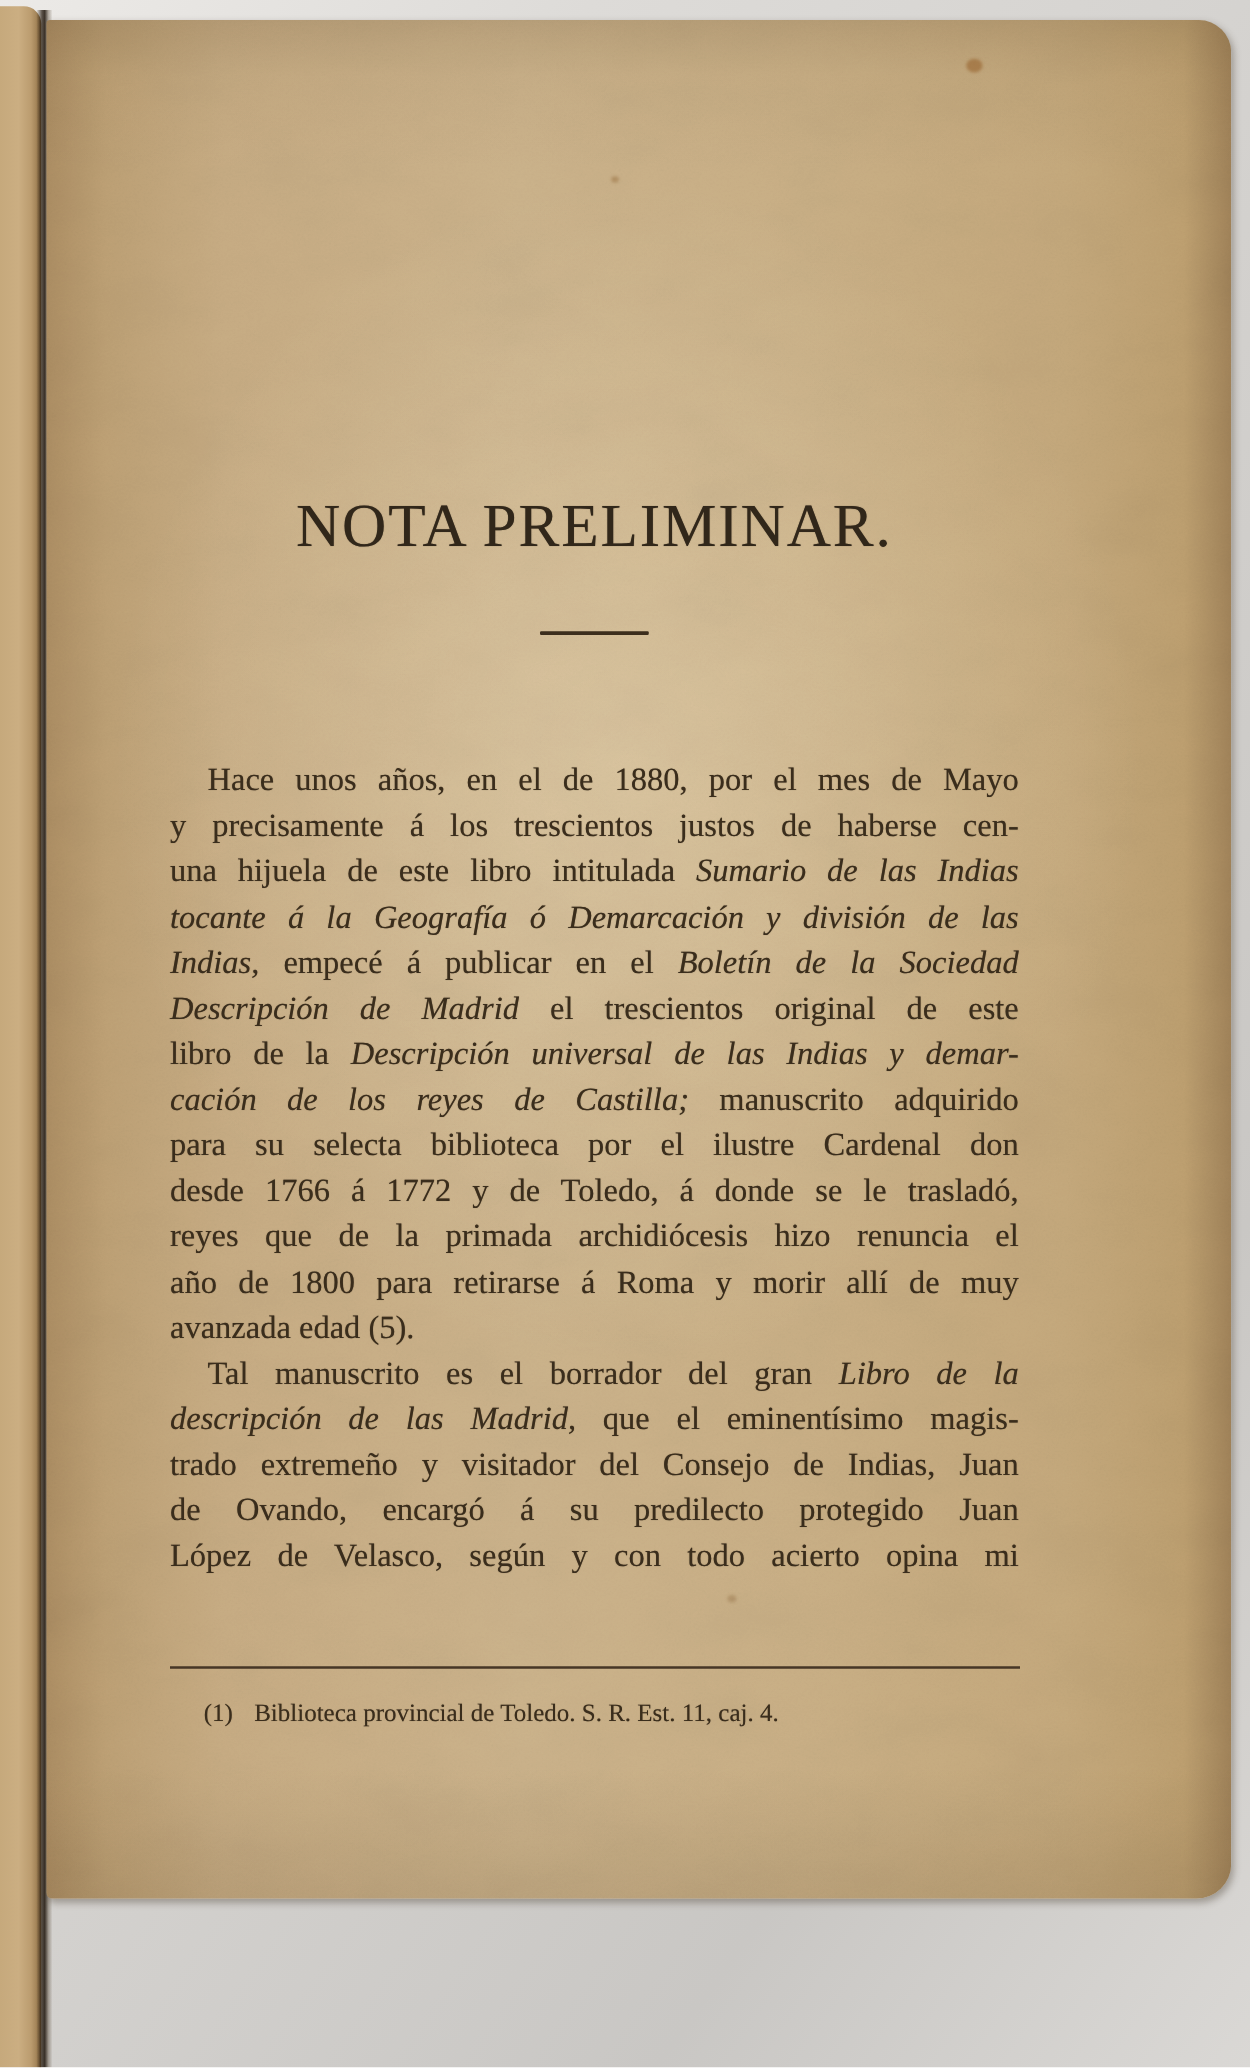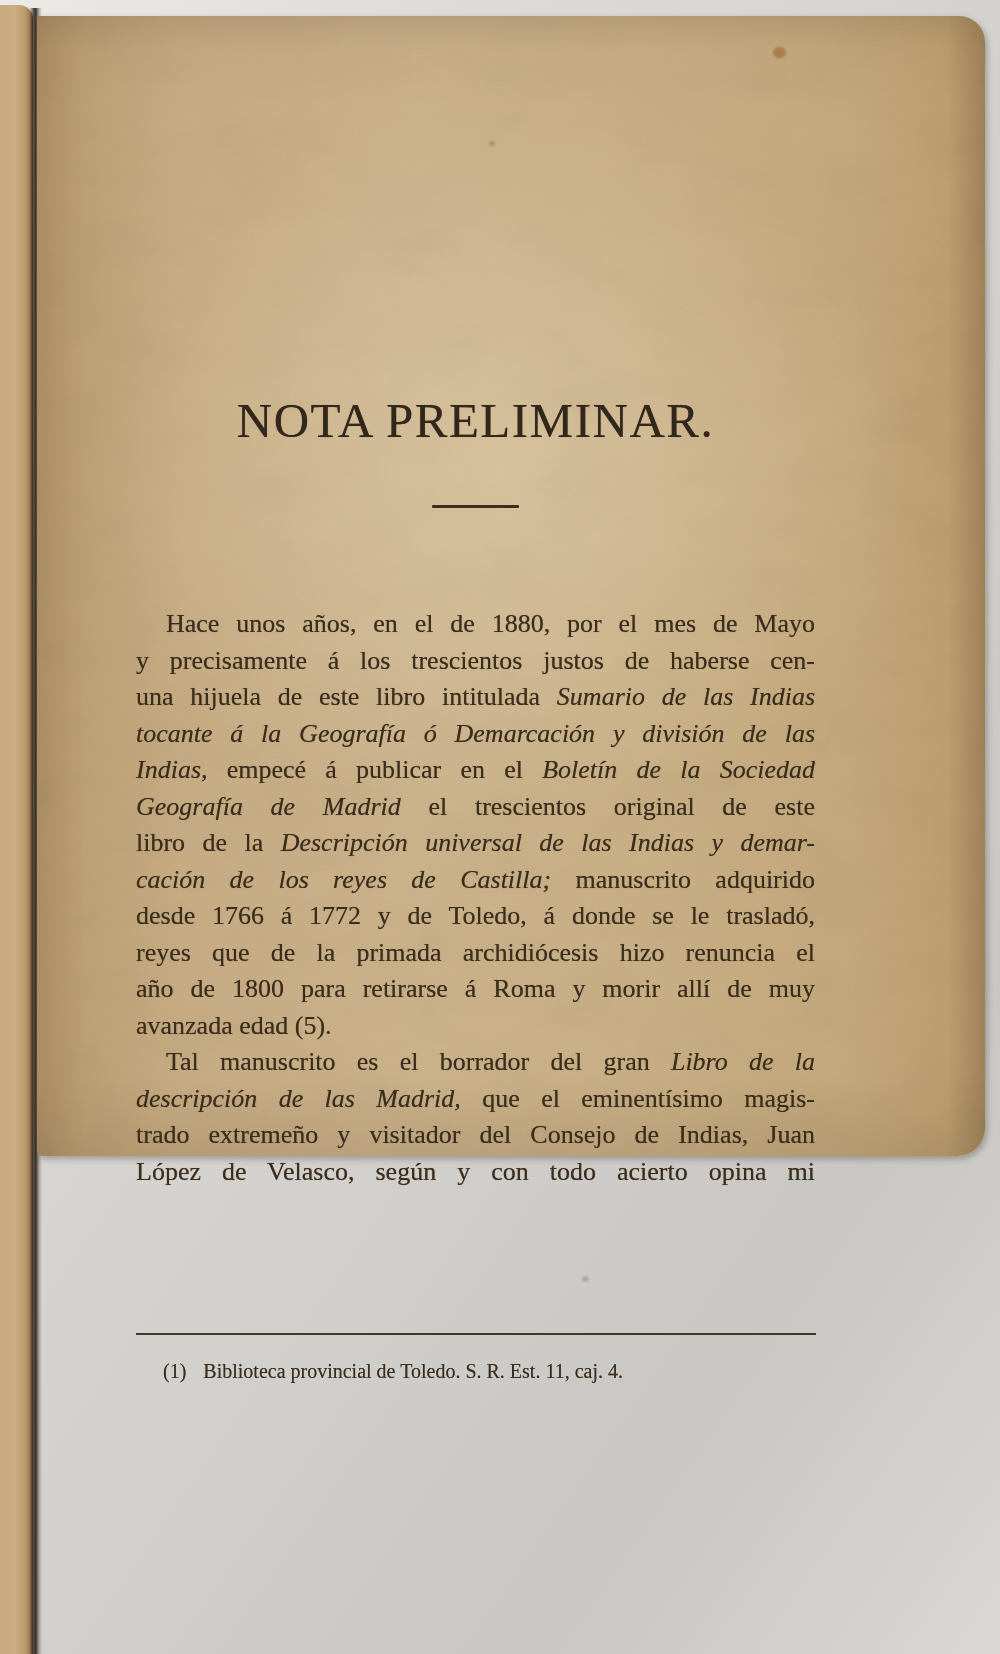--- a/index.html
+++ b/index.html
@@ -18,21 +18,21 @@
     border-top-right-radius: 14px;
     background: linear-gradient(to right, #c6a97c 0%, #cbae82 45%, #bb9c6f 75%, #997a4f 94%, #6f5433 100%);
   }
   
   .gutter {
     position: absolute; left: 29px; top: 8px; width: 13px; height: 1646px;
     background: linear-gradient(to right, rgba(35,24,12,0) 0%, rgba(35,24,12,0.72) 35%, rgba(30,20,10,0.85) 52%, rgba(62,45,24,0.35) 75%, rgba(62,45,24,0) 100%);
   }
   
   .page {
-    position: absolute; left: 37px; top: 16px; width: 948px; height: 1140px;
+    position: absolute; left: 37px; top: 16px; width: 948px; height: 1503px;
     border-radius: 3px 26px 28px 5px;
     background:
       radial-gradient(ellipse 58% 42% at 49% 40%, rgba(255,243,214,0.28), rgba(255,243,214,0) 75%),
       linear-gradient(to bottom, rgba(84,62,34,0.16) 0%, rgba(84,62,34,0.04) 3%, rgba(84,62,34,0) 8%, rgba(84,62,34,0) 93%, rgba(84,62,34,0.13) 100%),
       linear-gradient(to right, #ae8f64 0%, #bfa276 5%, #c9ae85 15%, #cdb48c 40%, #cbb187 64%, #c6aa7d 86%, #bfa171 96%, #a2845a 100%);
     box-shadow: 2px 3px 6px rgba(60,50,35,0.35);
   }
   .texture { position: absolute; inset: 0; width: 100%; height: 100%;
     mix-blend-mode: multiply; pointer-events: none; border-radius: inherit; }
   .title {
@@ -103,32 +103,34 @@
     <div class="title">NOTA PRELIMINAR.</div>
     <div class="title-rule"></div>
 
     <div class="body-text">
         <div>
           <div class="line indent"><span>Hace unos años, en el de 1880, por el mes de Mayo</span></div>
           <div class="line"><span>y precisamente á los trescientos justos de haberse cen-</span></div>
           <div class="line"><span>una hijuela de este libro intitulada </span><span class="it">Sumario de las Indias</span></div>
           <div class="line"><span class="it">tocante á la Geografía ó Demarcación y división de las</span></div>
           <div class="line"><span class="it">Indias,</span><span> empecé á publicar en el </span><span class="it">Boletín de la Sociedad</span></div>
-          <div class="line"><span class="it">Geografía de Madrid</span><span> el trescientos original de este</span></div>
+          <div class="line"><span class="it">Descripción de Madrid</span><span> el trescientos original de este</span></div>
           <div class="line"><span>libro de la </span><span class="it">Descripción universal de las Indias y demar-</span></div>
           <div class="line"><span class="it">cación de los reyes de Castilla;</span><span> manuscrito adquirido</span></div>
+          <div class="line"><span>para su selecta biblioteca por el ilustre Cardenal don</span></div>
           <div class="line"><span>desde 1766 á 1772 y de Toledo, á donde se le trasladó,</span></div>
           <div class="line"><span>reyes que de la primada archidiócesis hizo renuncia el</span></div>
           <div class="line"><span>año de 1800 para retirarse á Roma y morir allí de muy</span></div>
           <div class="line lastline"><span>avanzada edad (5).</span></div>
         </div>
         <div>
           <div class="line indent"><span>Tal manuscrito es el borrador del gran </span><span class="it">Libro de la</span></div>
           <div class="line"><span class="it">descripción de las Madrid,</span><span> que el eminentísimo magis-</span></div>
           <div class="line"><span>trado extremeño y visitador del Consejo de Indias, Juan</span></div>
+          <div class="line"><span>de Ovando, encargó á su predilecto protegido Juan</span></div>
           <div class="line"><span>López de Velasco, según y con todo acierto opina mi</span></div>
         </div>
       </div>
 
     <div class="footnote-rule"></div>
     <div class="footnote">
       <span class="fn-num">(1)</span><span>Biblioteca provincial de Toledo. S. R. Est. 11, caj. 4.</span>
     </div>
 
   </div>

